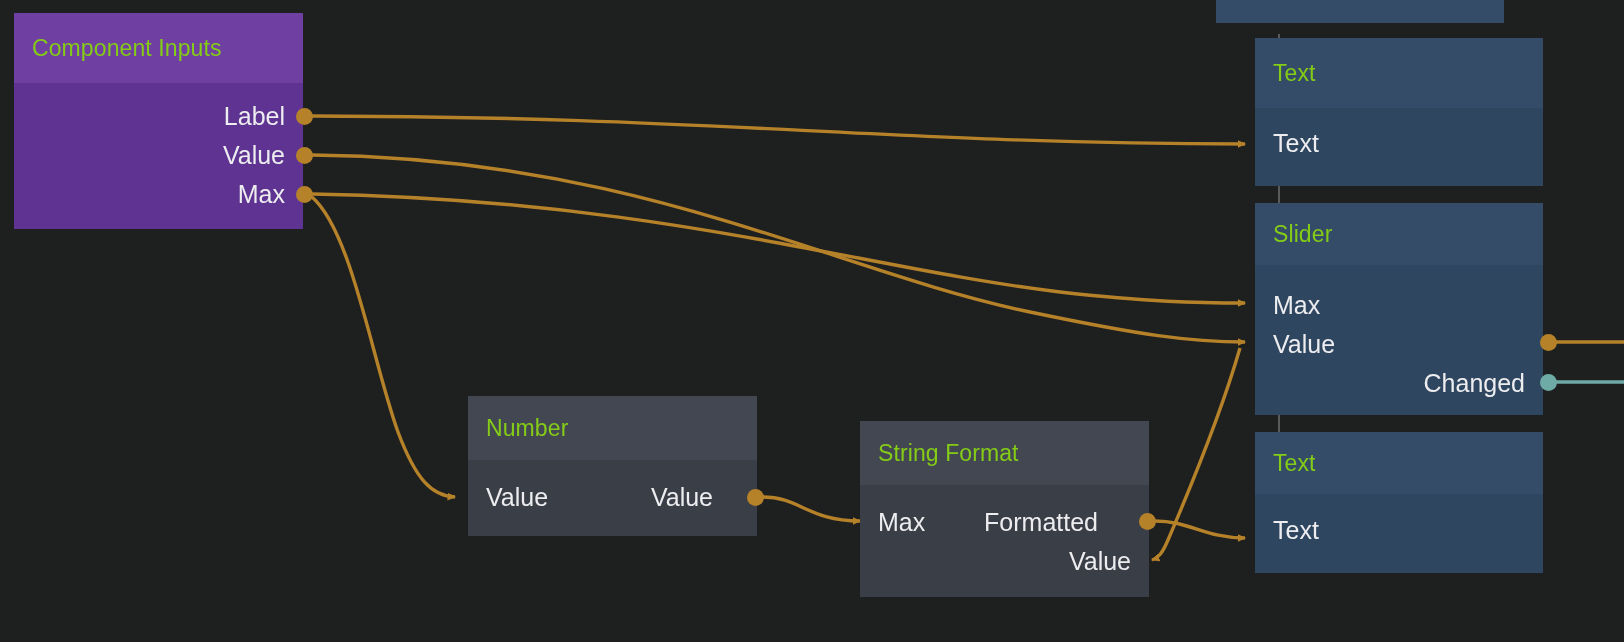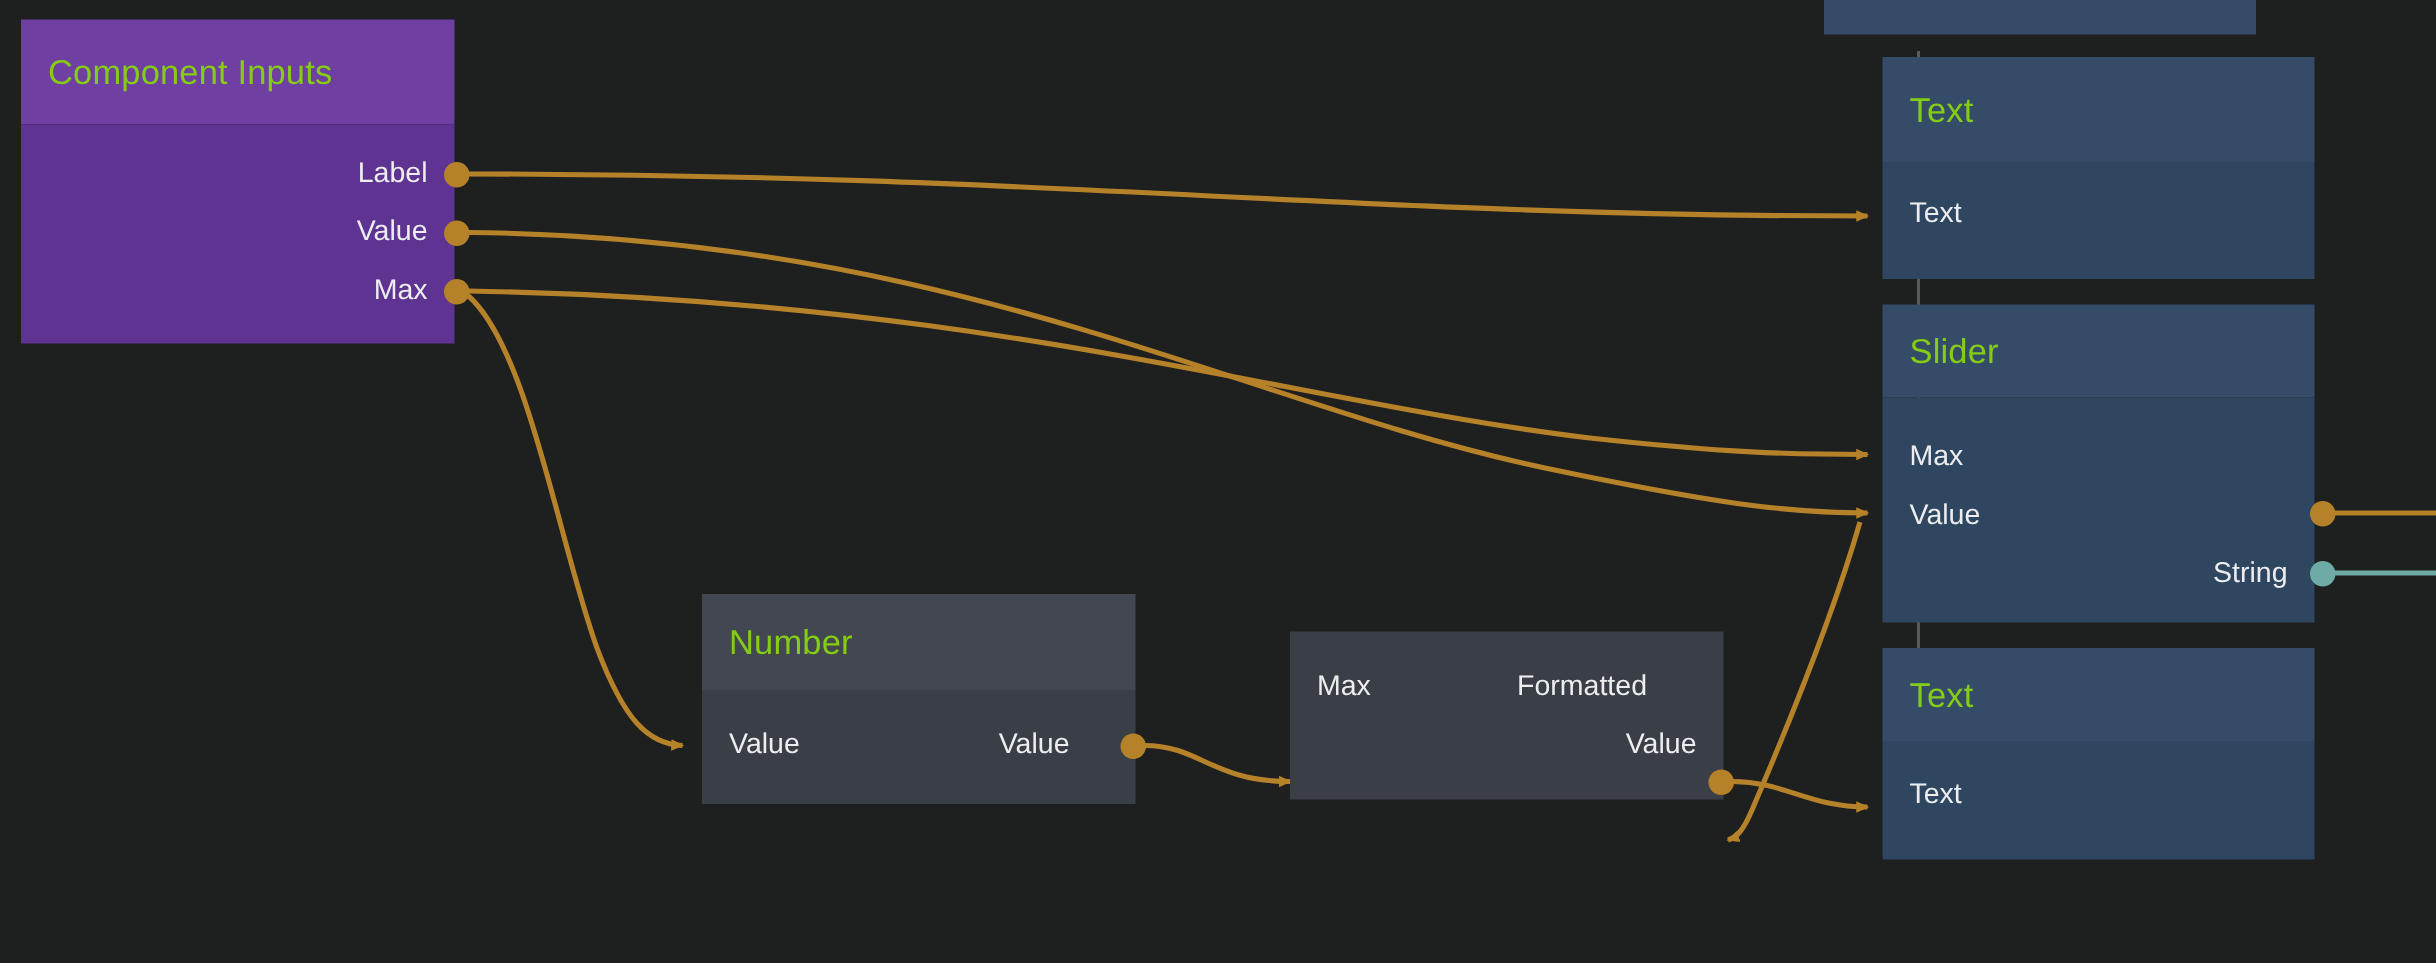--- a/index.html
+++ b/index.html
@@ -43,21 +43,21 @@
   }
   .node-body {
     position: relative;
     box-sizing: border-box;
   }
   .port-row {
     position: absolute;
     height: 24px;
     display: flex;
     align-items: center;
-    font-size: 19px;
+    font-size: 25px;
     color: #ededf0;
   }
   .port-row.in  { left: 18px; }
   .port-row.out { right: 18px; }
 
   
   .port-row.rightlabel { right: 18px; }
 
   
   .n-purple .node-header { background: #6f3fa1; }
@@ -178,21 +178,21 @@
       <div class="port-row in" style="top:28px;">
         <span>Max</span>
       </div>
       <div class="port-row in" style="top:67px;">
         <span>Value</span>
       </div>
       <div class="port-row out" style="top:67px; opacity:0;">
         <span>Value</span>
       </div>
       <div class="port-row out" style="top:106px;">
-        <span>String</span>
+        <span>Changed</span>
       </div>
     </div>
   </div>
   <div class="dot orange" style="left:1540px; top:334px;"></div>
   <div class="dot teal" style="left:1540px; top:374px;"></div>
 
   <div class="node n-blue" style="left:1255px; top:432px; width:288px; height:141px;">
     <div class="node-header" style="height:62px;">
       <span class="node-title">Text</span>
     </div>
@@ -212,20 +212,23 @@
         <span>Value</span>
       </div>
       <div class="port-row out" style="top:25px; right:44px;">
         <span>Value</span>
       </div>
     </div>
   </div>
   <div class="dot orange" style="left:747px; top:489px;"></div>
 
   <div class="node n-gray" style="left:860px; top:421px; width:289px; height:176px;">
+    <div class="node-header" style="height:64px;">
+      <span class="node-title">String Format</span>
+    </div>
     <div class="node-body" style="height:112px;">
       <div class="port-row in" style="top:25px;">
         <span>Max</span>
       </div>
       <div class="port-row out" style="top:25px; right:51px;">
         <span>Formatted</span>
       </div>
       <div class="port-row out" style="top:64px; right:18px;">
         <span>Value</span>
       </div>

